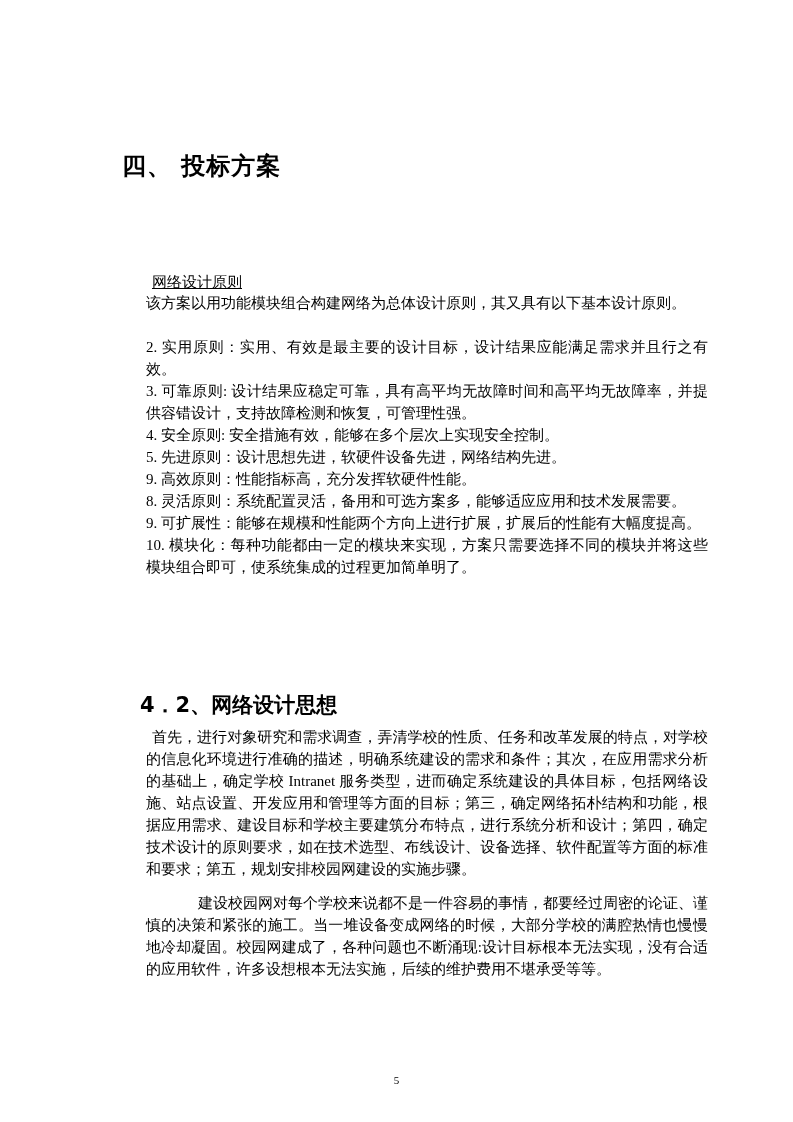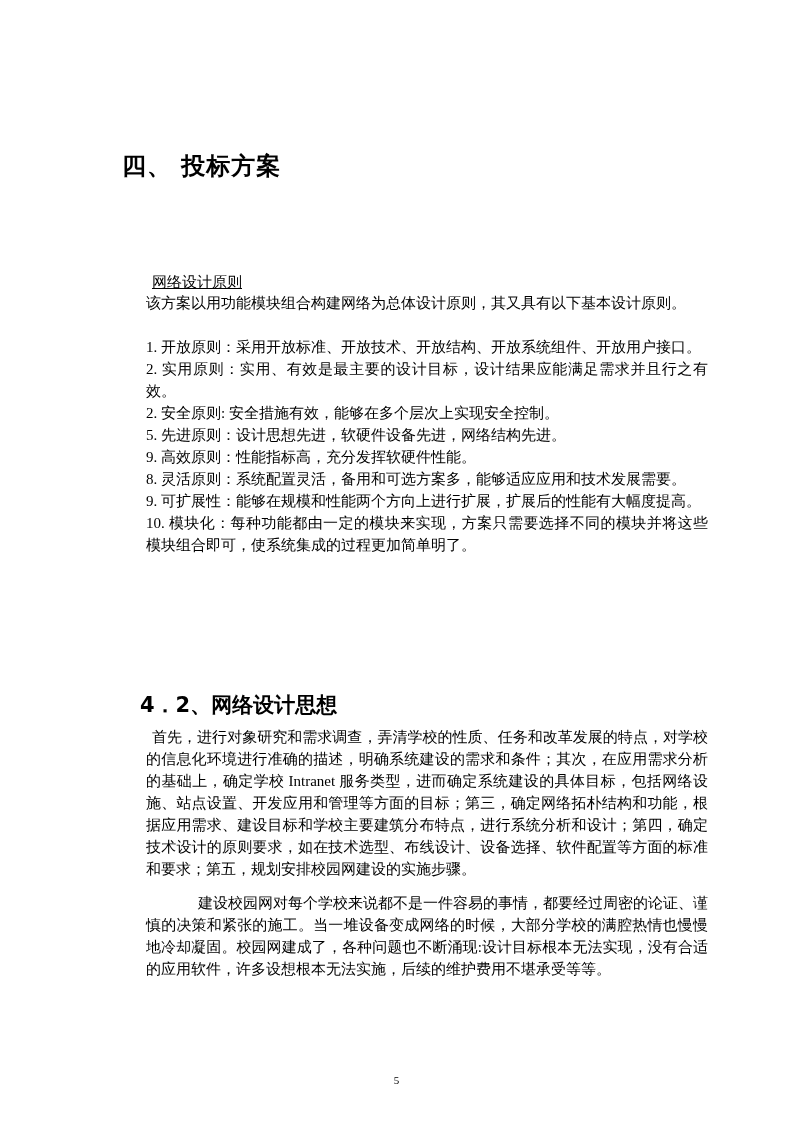--- a/index.html
+++ b/index.html
@@ -84,23 +84,23 @@
   <div class="h1">四、 投标方案</div>
 
 
   <div class="sub-label">网络设计原则</div>
 
   <div class="block intro">
     <p>该方案以用功能模块组合构建网络为总体设计原则，其又具有以下基本设计原则。</p>
   </div>
 
   <div class="block principles">
-    <p>1. 开放原则：采用开放标准、开放技术、开放结构、开放系统组件、开放用户接口。</p>
     <p>2. 实用原则：实用、有效是最主要的设计目标，设计结果应能满足需求并且行之有效。</p>
-    <p>2. 安全原则: 安全措施有效，能够在多个层次上实现安全控制。</p>
+    <p>3. 可靠原则: 设计结果应稳定可靠，具有高平均无故障时间和高平均无故障率，并提供容错设计，支持故障检测和恢复，可管理性强。</p>
+    <p>4. 安全原则: 安全措施有效，能够在多个层次上实现安全控制。</p>
     <p>5. 先进原则：设计思想先进，软硬件设备先进，网络结构先进。</p>
     <p>9. 高效原则：性能指标高，充分发挥软硬件性能。</p>
     <p>8. 灵活原则：系统配置灵活，备用和可选方案多，能够适应应用和技术发展需要。</p>
     <p>9. 可扩展性：能够在规模和性能两个方向上进行扩展，扩展后的性能有大幅度提高。</p>
     <p>10. 模块化：每种功能都由一定的模块来实现，方案只需要选择不同的模块并将这些模块组合即可，使系统集成的过程更加简单明了。</p>
   </div>
 
   <div class="h2 h2-2">4．2、网络设计思想</div>
 
   <div class="block closing">

